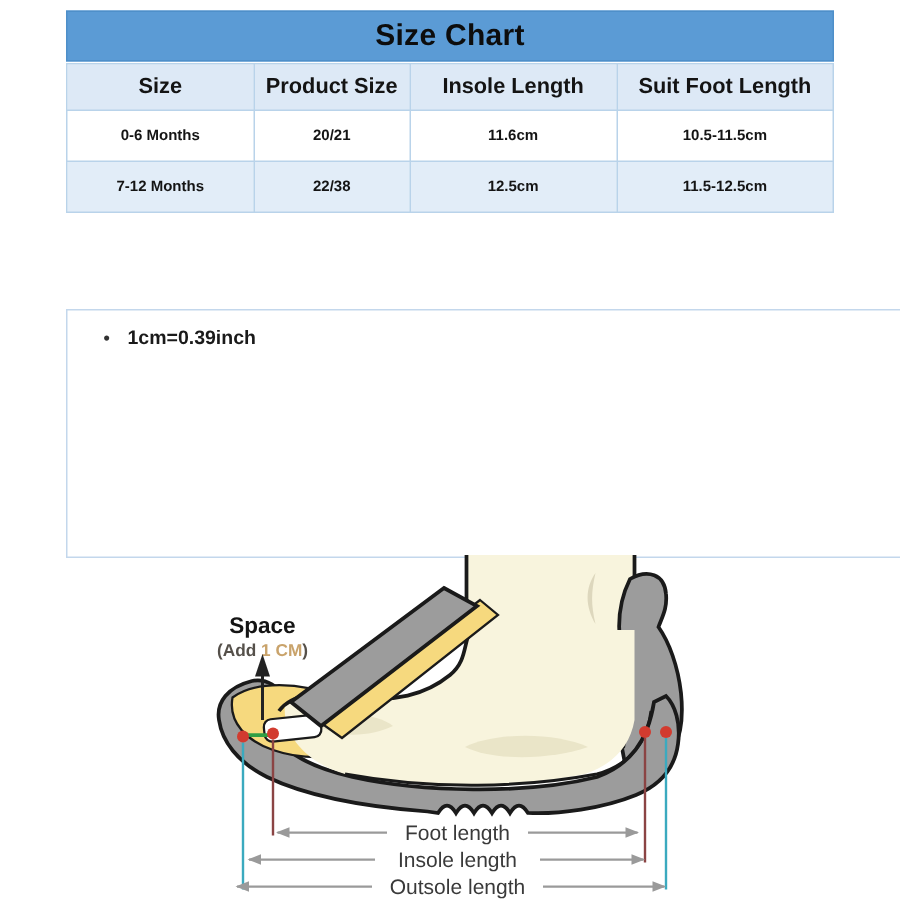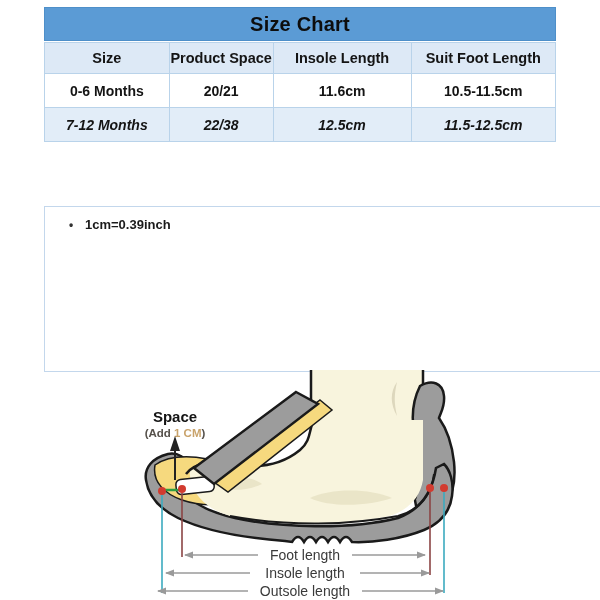--- a/index.html
+++ b/index.html
@@ -12,22 +12,22 @@
     background:#5b9bd5;border:1px solid #4e8fc9;height:32px;
     display:flex;align-items:center;justify-content:center;
     font-size:20px;font-weight:bold;color:#0d0d0d;margin-bottom:1px;letter-spacing:0.2px;text-align:right;
   }
   table.size-table{width:100%;border-collapse:collapse;table-layout:fixed;}
   .size-table th,.size-table td{
     border:1px solid #b9d3ea;text-align:center;vertical-align:middle;
     font-weight:bold;color:#141414;padding:0;
   }
   .size-table th{height:30px;font-size:14.5px;background:#dde9f6;}
-  .size-table td{height:33px;font-size:14px;background:#ffffff;}
-  .size-table tr.alt td{background:#e2edf8;font-style:italic;}
+  .size-table td{height:33px;font-size:10px;background:#ffffff;}
+  .size-table tr.alt td{background:#e2edf8;}
   .col-size{width:24.4%;} .col-product{width:20.3%;} .col-insole{width:27%;} .col-suit{width:28.3%;margin-top:28px;}
   .notes-box{
     position:absolute;left:44px;top:206px;width:594px;height:166px;
     border:1px solid #c3d7ec;background:#fff;box-sizing:border-box;overflow:hidden;
   }
   ul.notes{list-style:none;margin:4px 0 0 0;padding:0;}
   ul.notes li{
     position:relative;padding-left:40px;padding-right:18px;
     font-size:13px;font-weight:bold;line-height:28px;color:#1a1a1a;
   }
@@ -41,21 +41,21 @@
 </style>
 </head>
 <body>
 
 <div class="chart-box">
   <div class="title-bar">Size Chart</div>
   <table class="size-table">
     <thead>
       <tr>
         <th class="col-size">Size</th>
-        <th class="col-product">Product Space</th>
+        <th class="col-product">Product Size</th>
         <th class="col-insole">Insole Length</th>
         <th class="col-suit">Suit Foot Length</th>
       </tr>
     </thead>
     <tbody>
       <tr>
         <td>0-6 Months</td>
         <td>20/21</td>
         <td>11.6cm</td>
         <td>10.5-11.5cm</td>

